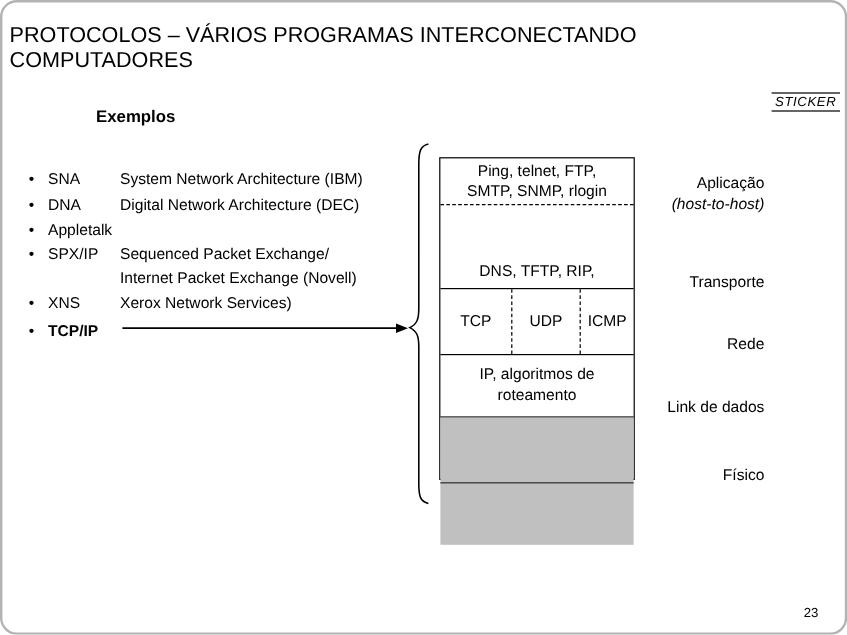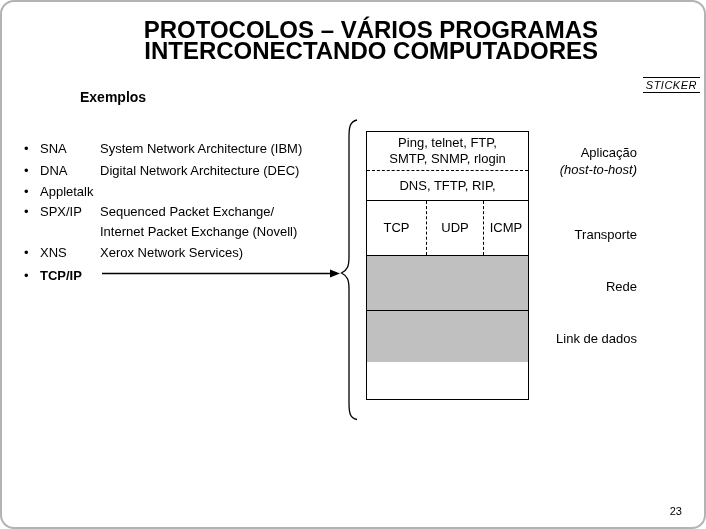--- a/index.html
+++ b/index.html
@@ -4,21 +4,21 @@
 <style>
   html,body { margin:0; padding:0; background:#fff; }
   .slide {
     position:relative; width:706px; height:529px; box-sizing:border-box;
     background:#fff; color:var(--ink,#000);
     border:2px solid var(--slide_border,#b3b3b3); border-radius:14px;
     font-family:"Liberation Sans", sans-serif; overflow:hidden;
   }
   .title {
     position:absolute; left:6px; top:17px; width:590px;
-    font-size:24px; font-weight:bold; line-height:21px; letter-spacing:0px;text-align:right;
+    font-size:18px; font-weight:normal; line-height:21px; letter-spacing:0px;
   }
   .sticker {
     position:absolute; right:4px; top:35px;
     font-size:11px; font-style:italic; letter-spacing:0.5px;
     border-top:1px solid #000; border-bottom:1px solid #000; padding:1px 3px;margin-top:40px;
   }
   .exemplos { position:absolute; left:78px; top:87px; font-size:14px; font-weight:bold;text-align:center; }
 
   .li {
     position:absolute; left:22px; display:grid;
@@ -29,21 +29,21 @@
   .li.bold .term { font-weight:bold; }
 
   .overlay { position:absolute; left:0; top:0; pointer-events:none; }
 
   .stack {
     position:absolute; left:364px; top:129px; width:163px; height:269px;
     box-sizing:border-box; border:1px solid #000; font-size:13px; text-align:center;
   }
   .stack > div { box-sizing:border-box; }
   .r-app1 { height:39px; border-bottom:1px dashed #000; padding-top:3px; line-height:16px; }
-  .r-app2 { height:30px; border-bottom:1px solid #000; line-height:29px; }
+  .r-app2 { height:30px; border-bottom:1px solid #000; line-height:29px;margin-top:40px; }
   .r-trans { height:55px; border-bottom:1px solid #000; display:flex; }
   .r-trans > div { line-height:53px; }
   .c-tcp  { width:59px; }
   .c-udp  { width:56px; border-left:1px dashed #000; }
   .c-icmp { flex:1;    border-left:1px dashed #000; }
   .r-net  { height:52px; border-bottom:1px solid #000; padding-top:7px; line-height:17px; }
   .r-link { height:55px; border-bottom:1px solid #000; background:var(--gray_fill,#c0c0c0); }
   .r-phys { height:51px; background:var(--gray_fill,#c0c0c0); }
 
   .lbl { position:absolute; left:523px; width:112px; text-align:right; font-size:13px; line-height:17px; }
@@ -106,27 +106,32 @@
     <div class="r-app1">
       <div>Ping, telnet, FTP,</div>
       <div>SMTP, SNMP, rlogin</div>
     </div>
     <div class="r-app2">DNS, TFTP, RIP,</div>
     <div class="r-trans">
       <div class="c-tcp">TCP</div>
       <div class="c-udp">UDP</div>
       <div class="c-icmp">ICMP</div>
     </div>
+    <div class="r-net">
+      <div>IP, algoritmos de</div>
+      <div>roteamento</div>
+    </div>
     <div class="r-link"></div>
     <div class="r-phys"></div>
   </div>
 
   <div class="lbl" style="top:142px">
     <div>Aplicação</div>
     <div class="ital">(host-to-host)</div>
   </div>
   <div class="lbl" style="top:224px">Transporte</div>
   <div class="lbl" style="top:276px">Rede</div>
   <div class="lbl" style="top:328px">Link de dados</div>
+  <div class="lbl" style="top:385px">Físico</div>
 
   <div class="pagenum">23</div>
 
 </div>
 
 </body></html>

